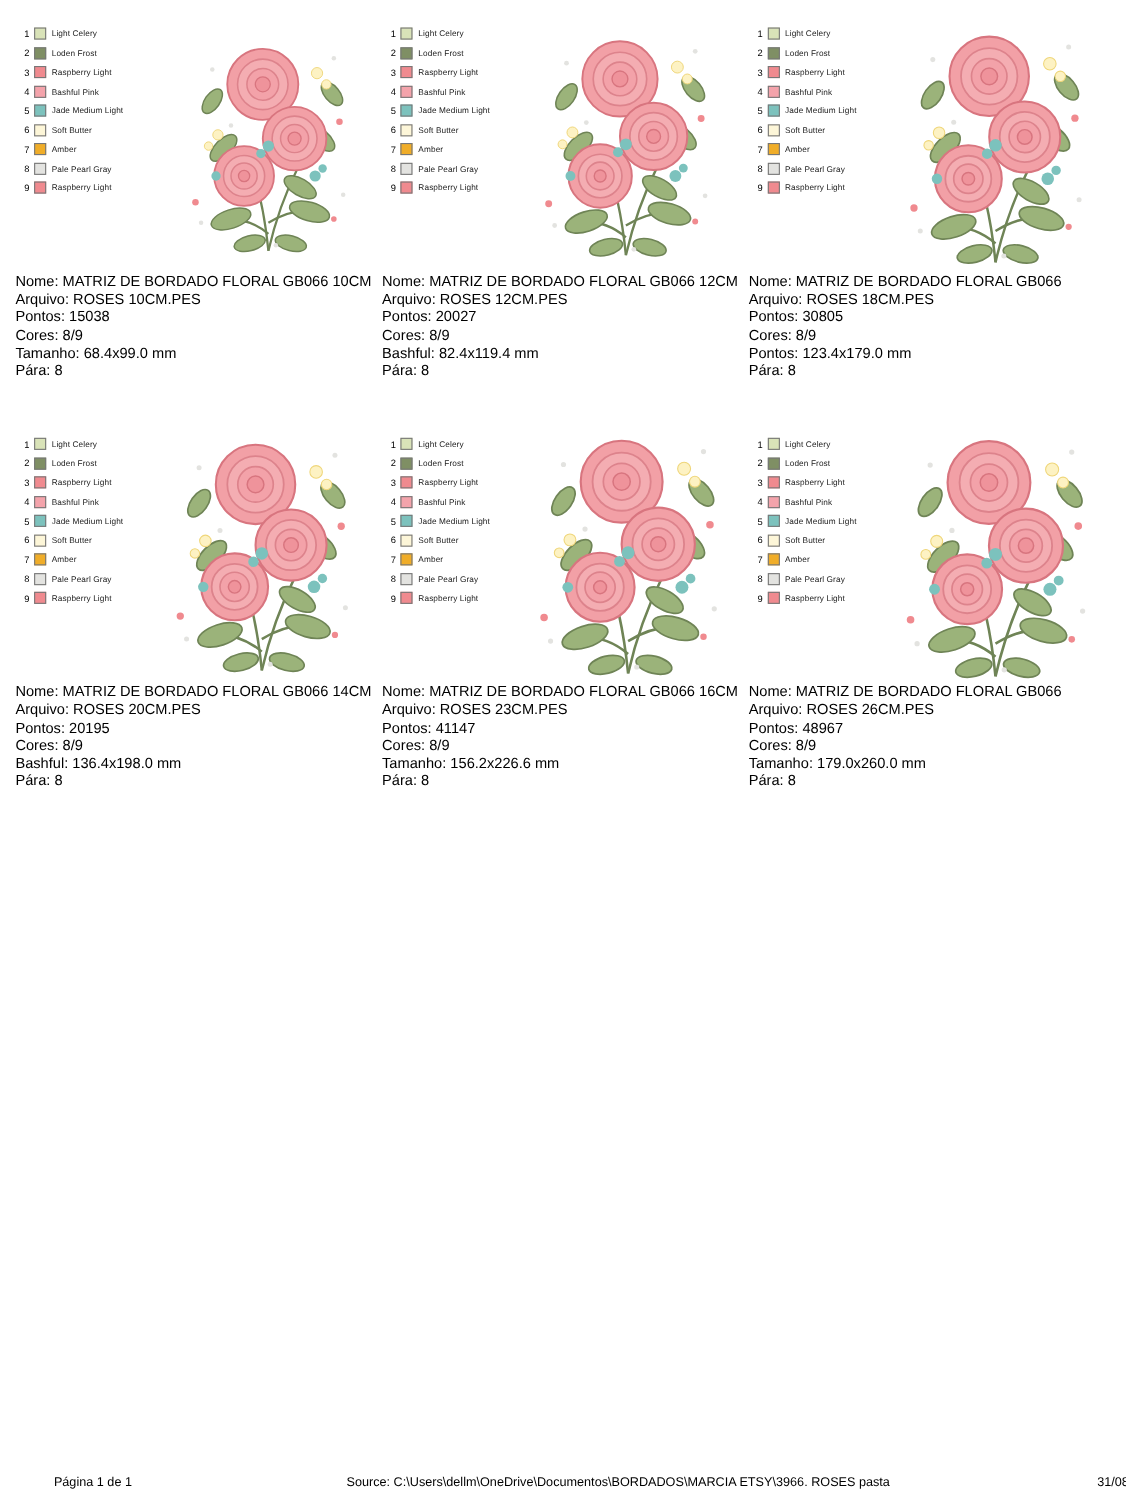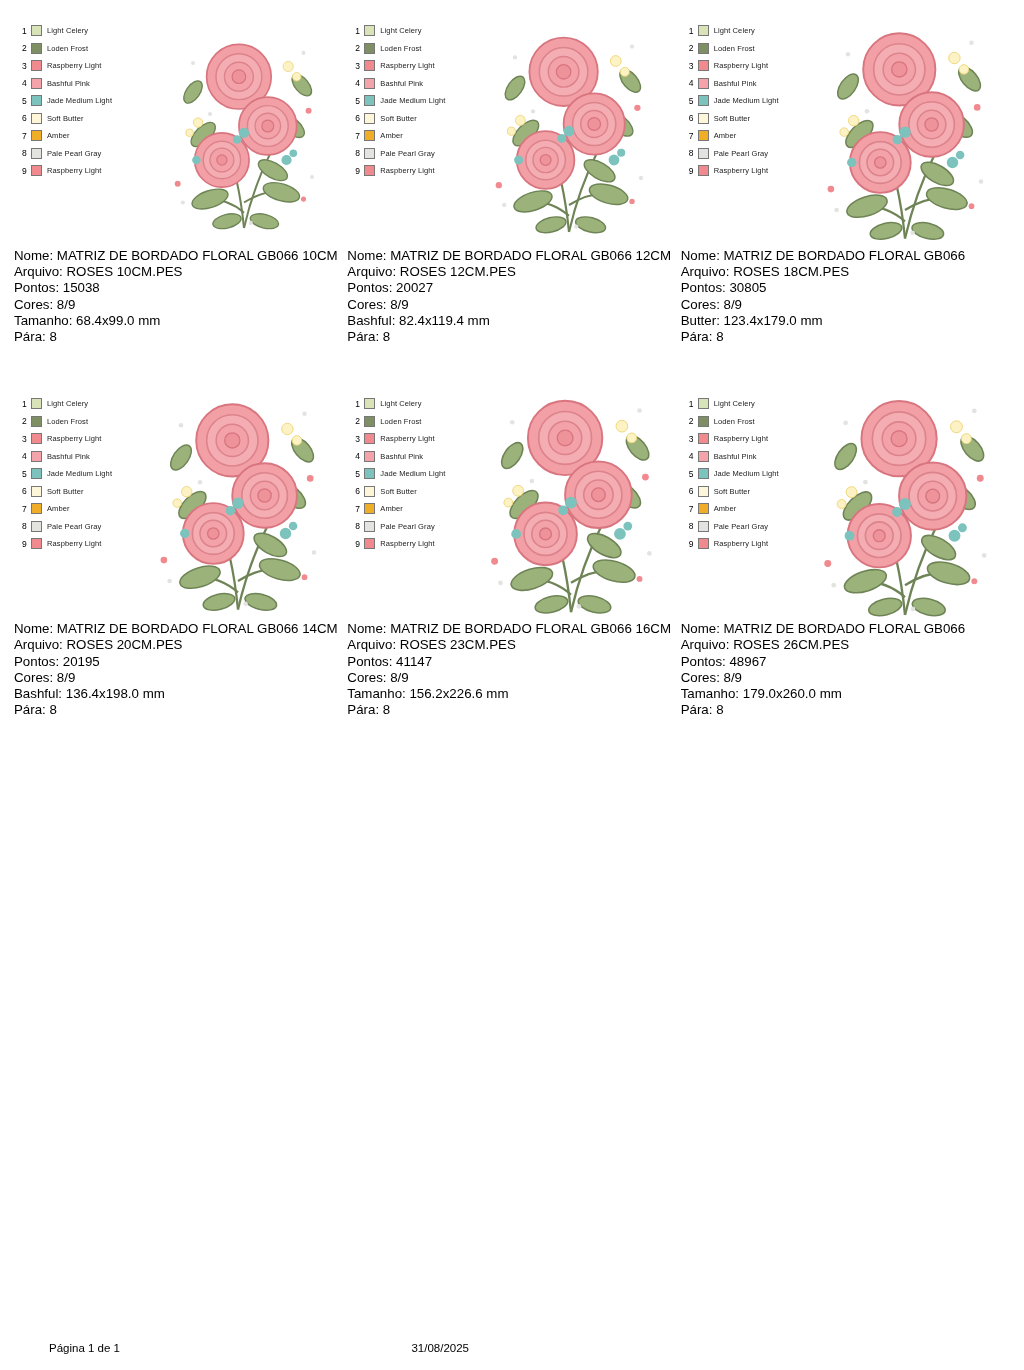--- a/index.html
+++ b/index.html
@@ -497,21 +497,21 @@
           </div>
         </div>
         <div class="info">
           <span class="line">Nome: MATRIZ DE BORDADO FLORAL GB066</span>
           <span class="line">Arquivo: ROSES 18CM.PES</span>
           <span class="split">
               <span>Pontos: 30805</span>
               <span>Cores: 8/9</span>
             </span>
           <span class="split">
-              <span>Butter: 123.4x179.0 mm</span>
+              <span>Pontos: 123.4x179.0 mm</span>
               <span>Pára: 8</span>
             </span>
         </div>
       </div>
 
     </div>
 
     <div class="rowgap"></div>
 
     <div class="row">
@@ -904,16 +904,17 @@
               <span>Pára: 8</span>
             </span>
         </div>
       </div>
 
     </div>
   </div>
 
   <div class="footer">
     <div class="f-left">Página 1 de 1</div>
+    <div class="f-center">Source: C:\Users\dellm\OneDrive\Documentos\BORDADOS\MARCIA ETSY\3966. ROSES pasta</div>
     <div class="f-right">31/08/2025</div>
   </div>
 
 </div>
 
 </body></html>

